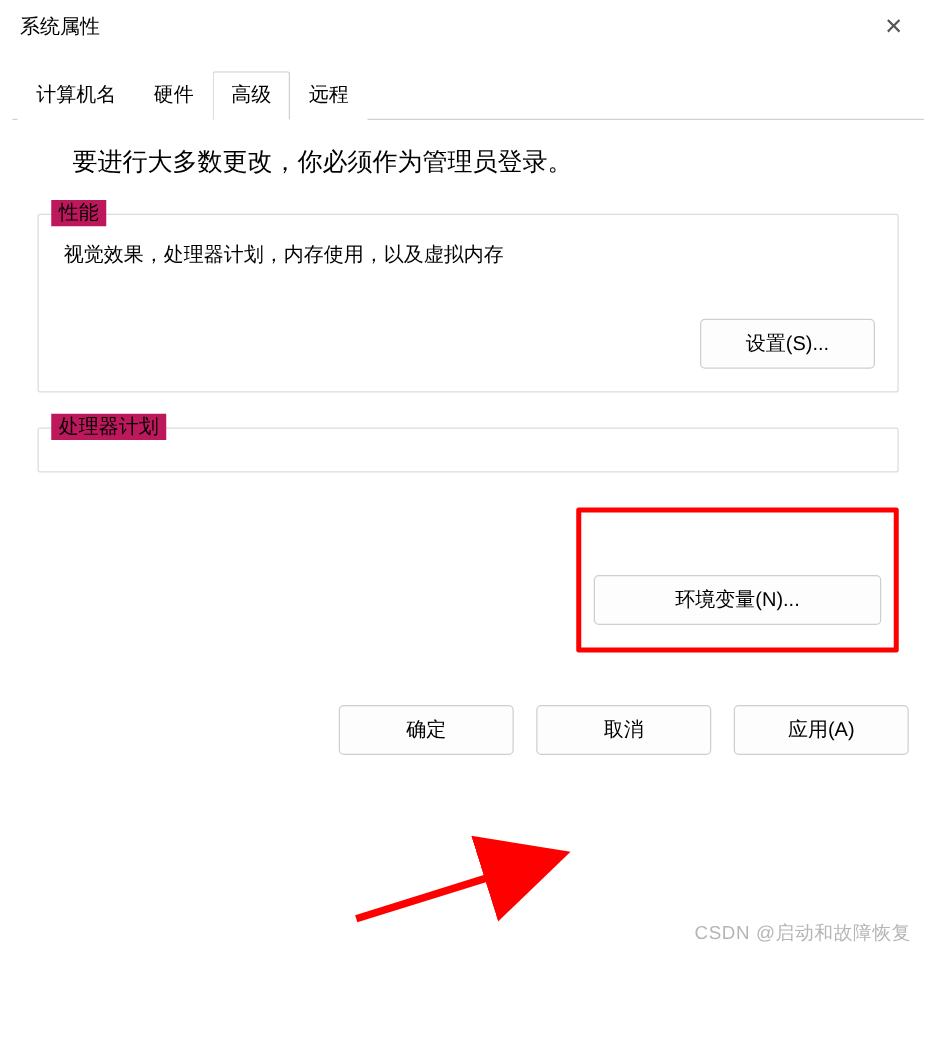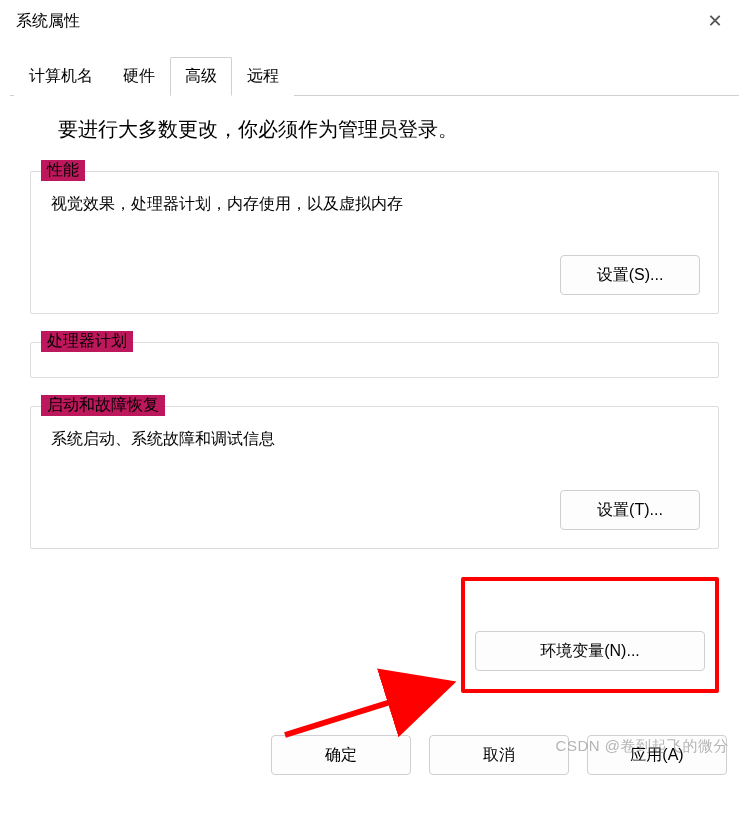--- a/index.html
+++ b/index.html
@@ -185,27 +185,20 @@
         <div class="desc">视觉效果，处理器计划，内存使用，以及虚拟内存</div>
         <div class="btn-row">
           <button class="btn">设置(S)...</button>
         </div>
       </div>
 
       <div class="group">
         <div class="legend">处理器计划</div>
       </div>
 
-      <div class="group">
-        <div class="legend">启动和故障恢复</div>
-        <div class="desc">系统启动、系统故障和调试信息</div>
-        <div class="btn-row">
-          <button class="btn">设置(T)...</button>
-        </div>
-      </div>
 
     </div>
 
     <div class="env-row">
       <div class="env-highlight">
         <button class="btn">环境变量(N)...</button>
       </div>
     </div>
 
   </div>
@@ -218,15 +211,15 @@
 
   <svg class="arrow-svg" width="200" height="90">
     <defs>
       <marker id="ah" markerWidth="14" markerHeight="14" refX="10" refY="6" orient="auto">
         <polygon points="0,0 12,6 0,12" fill="#ff0000"></polygon>
       </marker>
     </defs>
     <line x1="5" y1="80" x2="165" y2="30" stroke="#ff0000" stroke-width="6" marker-end="url(#ah)"></line>
   </svg>
 
-  <div class="watermark">CSDN @卷到起飞的微分</div>
+  <div class="watermark">CSDN @启动和故障恢复</div>
 
 </div>
 
 </body></html>

